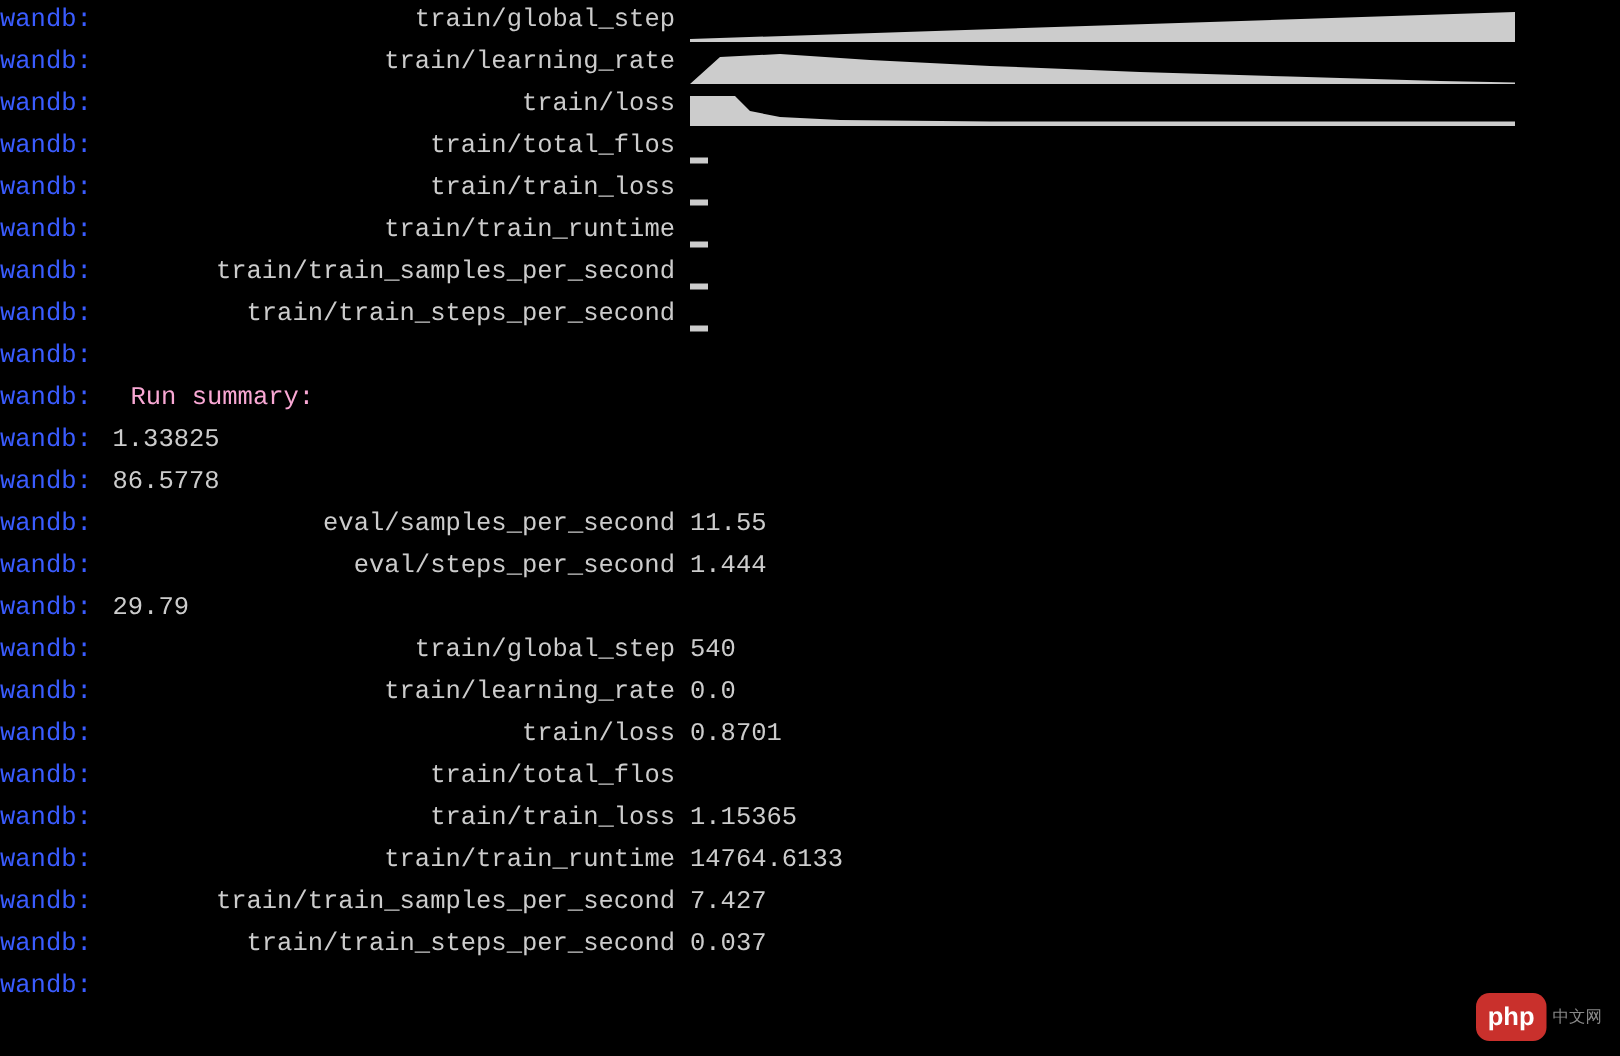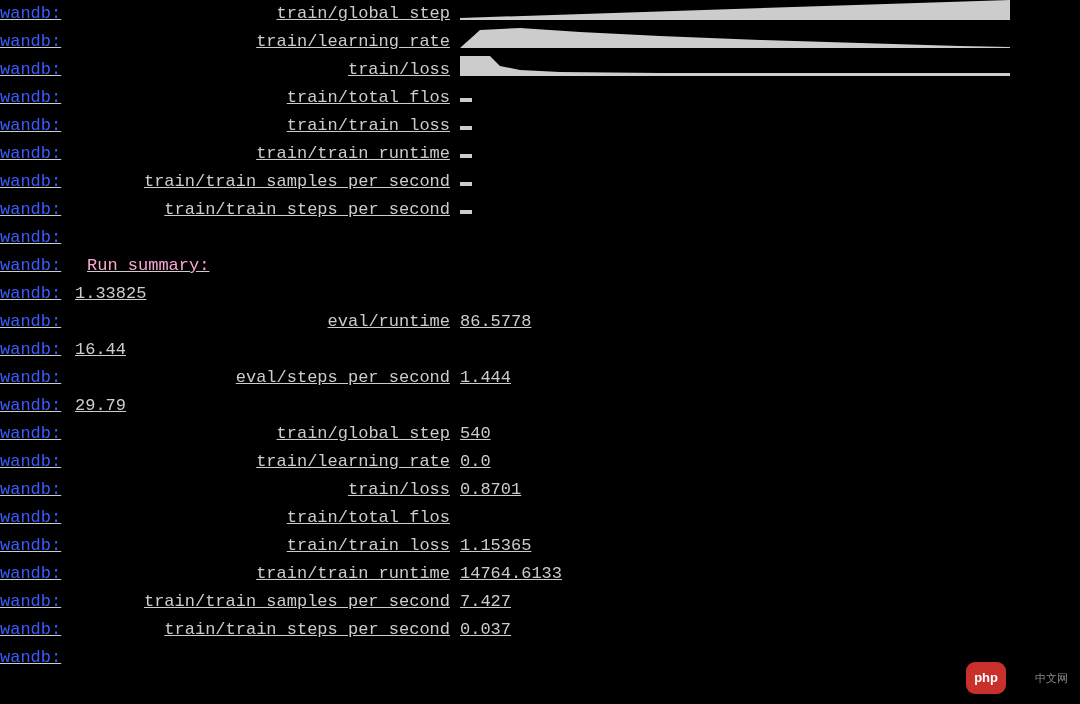--- a/index.html
+++ b/index.html
@@ -16,23 +16,22 @@
       width: 1080px;
       height: 704px;
       overflow: hidden;
       position: relative;
     }
     .terminal {
       padding: 0;
     }
     .line {
       display: flex;
-      align-items: flex-start;
+      align-items: flex-end;
       white-space: pre;
-      text-decoration: underline;
     }
     .prefix {
       color: #3a5cff;
       width: 75px;
       display: inline-block;
     }
     .metric-name {
       color: #ccc;
       width: 385px;
       display: inline-block;
@@ -72,30 +71,29 @@
       bottom: 10px;
       right: 12px;
       display: flex;
       align-items: center;
       gap: 4px;
     }
     .watermark-badge {
       background: #c9302c;
       color: #fff;
       font-family: Arial, sans-serif;
-      font-size: 13px;
+      font-size: 17px;
       font-weight: bold;
       padding: 2px 8px;
       border-radius: 9px;
     }
     .watermark-text {
       color: #888;
       font-family: Arial, sans-serif;
       font-size: 11px;
-      margin-left: 25px;
     }
   </style>
 </head>
 <body>
 
 <div class="terminal" id="term">
     <div class="line"><span class="prefix">wandb:</span><span class="metric-name">train/global_step</span><span class="spark-container spark"><svg viewBox="0 0 550 20" preserveAspectRatio="none">
           <polygon class="spark-fill" points="0,18 550,0 550,20 0,20"></polygon>
         </svg></span></div>
     <div class="line"><span class="prefix">wandb:</span><span class="metric-name">train/learning_rate</span><span class="spark-container spark"><svg viewBox="0 0 550 20" preserveAspectRatio="none">
@@ -105,22 +103,22 @@
           <polygon class="spark-fill" points="0,0 30,0 40,10 60,14 100,16 200,17 350,17 500,17 550,17 550,20 0,20"></polygon>
         </svg></span></div>
     <div class="line"><span class="prefix">wandb:</span><span class="metric-name">train/total_flos</span><span class="spark-container"><span class="small-bar"></span></span></div>
     <div class="line"><span class="prefix">wandb:</span><span class="metric-name">train/train_loss</span><span class="spark-container"><span class="small-bar"></span></span></div>
     <div class="line"><span class="prefix">wandb:</span><span class="metric-name">train/train_runtime</span><span class="spark-container"><span class="small-bar"></span></span></div>
     <div class="line"><span class="prefix">wandb:</span><span class="metric-name">train/train_samples_per_second</span><span class="spark-container"><span class="small-bar"></span></span></div>
     <div class="line"><span class="prefix">wandb:</span><span class="metric-name">train/train_steps_per_second</span><span class="spark-container"><span class="small-bar"></span></span></div>
     <div class="line"><span class="prefix">wandb:</span></div>
     <div class="line"><span class="prefix">wandb:</span><span class="run-summary">Run summary:</span></div>
     <div class="line"><span class="prefix">wandb:</span><span class="metric-value">1.33825</span></div>
-    <div class="line"><span class="prefix">wandb:</span><span class="metric-name">eval/runtime</span><span class="metric-value">86.5778</span></div>
-    <div class="line"><span class="prefix">wandb:</span><span class="metric-value">16.44</span></div>
+    <div class="line"><span class="prefix">wandb:</span><span class="metric-value">86.5778</span></div>
+    <div class="line"><span class="prefix">wandb:</span><span class="metric-name">eval/samples_per_second</span><span class="metric-value">11.55</span></div>
     <div class="line"><span class="prefix">wandb:</span><span class="metric-name">eval/steps_per_second</span><span class="metric-value">1.444</span></div>
     <div class="line"><span class="prefix">wandb:</span><span class="metric-value">29.79</span></div>
     <div class="line"><span class="prefix">wandb:</span><span class="metric-name">train/global_step</span><span class="metric-value">540</span></div>
     <div class="line"><span class="prefix">wandb:</span><span class="metric-name">train/learning_rate</span><span class="metric-value">0.0</span></div>
     <div class="line"><span class="prefix">wandb:</span><span class="metric-name">train/loss</span><span class="metric-value">0.8701</span></div>
     <div class="line"><span class="prefix">wandb:</span><span class="metric-name">train/total_flos</span></div>
     <div class="line"><span class="prefix">wandb:</span><span class="metric-name">train/train_loss</span><span class="metric-value">1.15365</span></div>
     <div class="line"><span class="prefix">wandb:</span><span class="metric-name">train/train_runtime</span><span class="metric-value">14764.6133</span></div>
     <div class="line"><span class="prefix">wandb:</span><span class="metric-name">train/train_samples_per_second</span><span class="metric-value">7.427</span></div>
     <div class="line"><span class="prefix">wandb:</span><span class="metric-name">train/train_steps_per_second</span><span class="metric-value">0.037</span></div>

